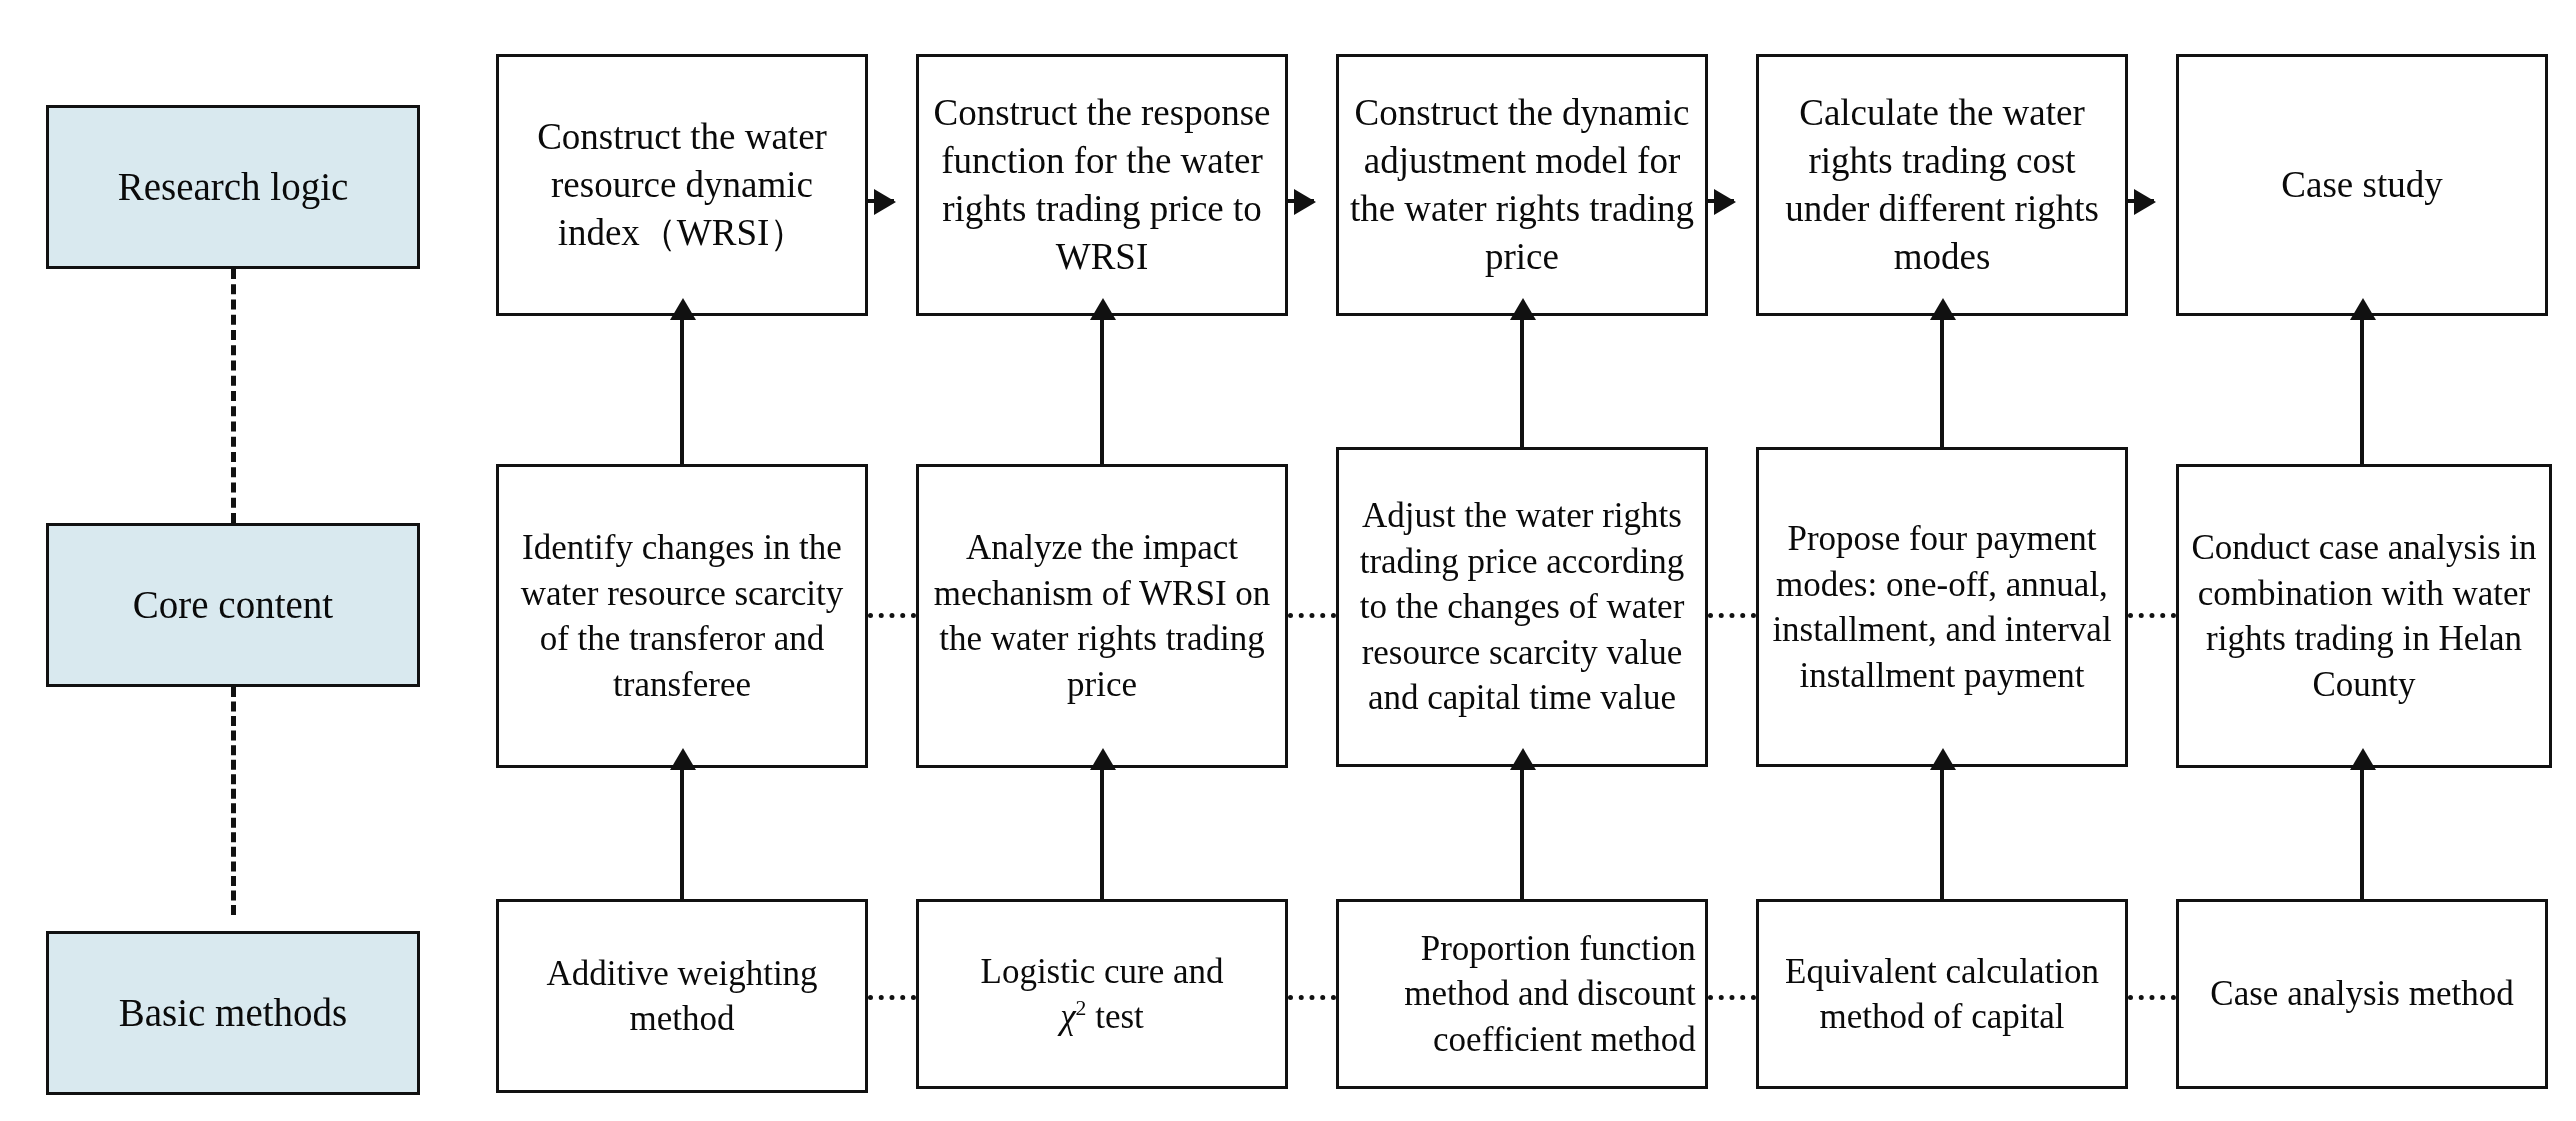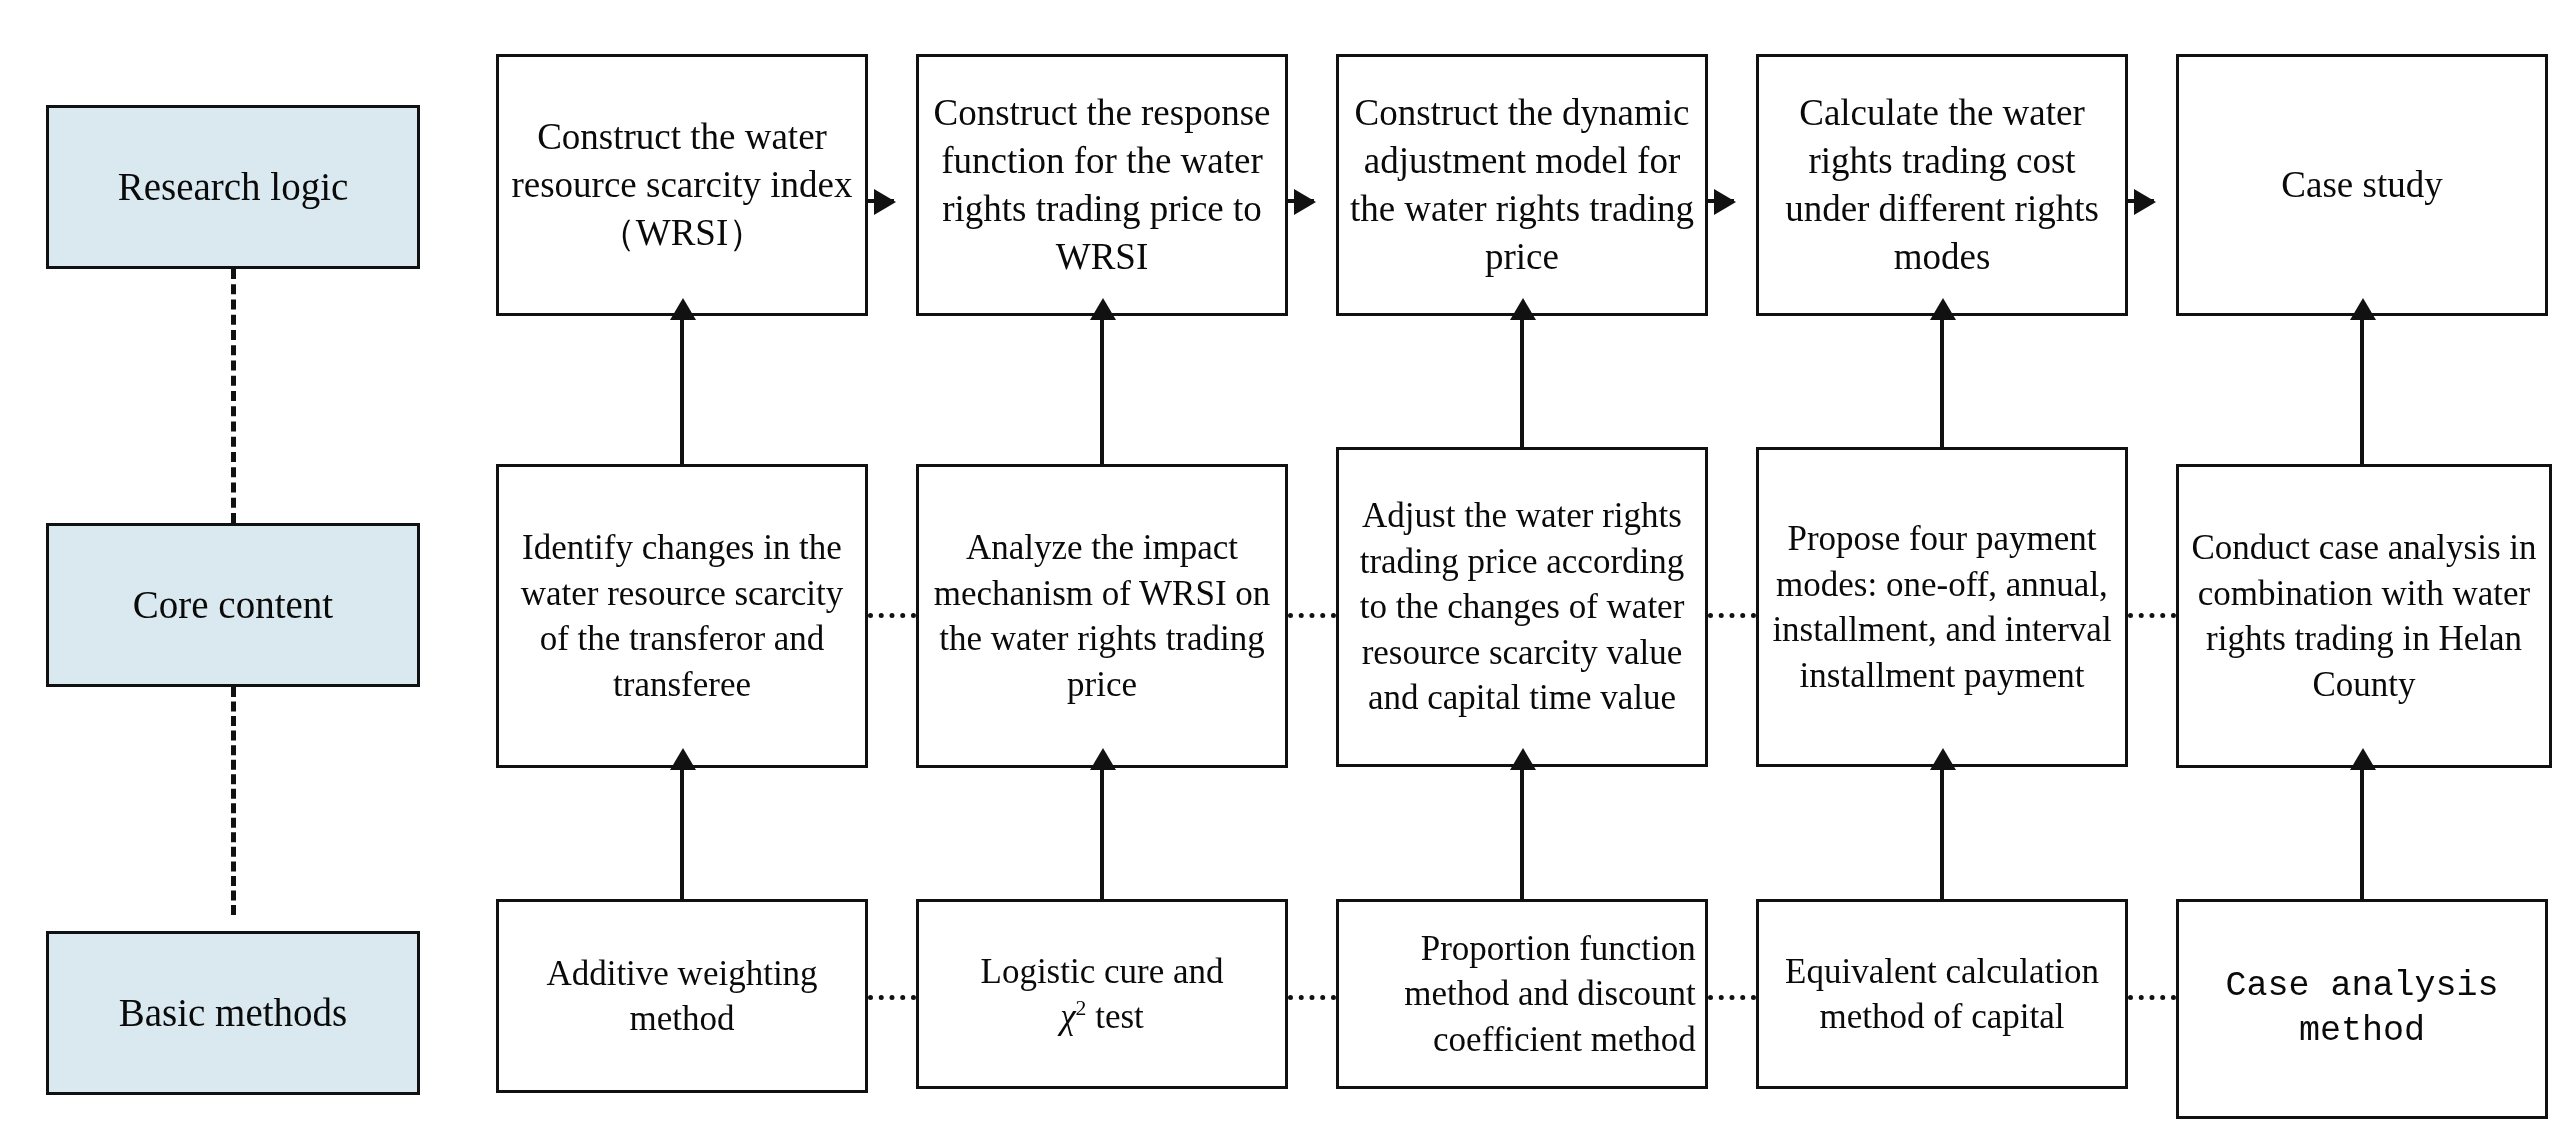--- a/index.html
+++ b/index.html
@@ -53,21 +53,21 @@
   </div>
 
   <div class="box cat" style="left:46px;top:915px;width:374px;height:164px;margin-top:16px;">
     <span class="txt">Basic methods</span>
   </div>
 
   <div class="vdash" style="left:231px;top:269px;height:254px;"></div>
   <div class="vdash" style="left:231px;top:687px;height:228px;"></div>
 
   <div class="box r1" style="left:496px;top:54px;width:372px;height:262px;">
-    <span class="txt">Construct the water resource scarcity index（WRSI）</span>
+    <span class="txt">Construct the water resource dynamic index（WRSI）</span>
   </div>
   <div class="box r1" style="left:916px;top:54px;width:372px;height:262px;">
     <span class="txt">Construct the response function for the  water rights trading price to WRSI</span>
   </div>
   <div class="box r1" style="left:1336px;top:54px;width:372px;height:262px;">
     <span class="txt">Construct the dynamic adjustment model for the water rights trading price</span>
   </div>
   <div class="box r1" style="left:1756px;top:54px;width:372px;height:262px;">
     <span class="txt">Calculate the water rights trading cost under different rights modes</span>
   </div>
@@ -111,21 +111,21 @@
       <span class="chi"><span>χ</span><sup>2</sup></span><span> test</span>
     </span>
   </div>
 
   <div class="box r3" style="left:1336px;top:899px;width:372px;height:190px;text-align:right;">
     <span class="txt">Proportion function method and discount coefficient method</span>
   </div>
   <div class="box r3" style="left:1756px;top:899px;width:372px;height:190px;">
     <span class="txt">Equivalent calculation method of capital</span>
   </div>
-  <div class="box r3" style="left:2176px;top:899px;width:372px;height:220px;font-family:Liberation Mono, monospace;">
+  <div class="box r3" style="left:2176px;top:899px;width:372px;height:190px;">
     <span class="txt">Case analysis method</span>
   </div>
 
   <div class="hdot" style="left:868px;top:995px;width:48px;"></div>
   <div class="hdot" style="left:1288px;top:995px;width:48px;"></div>
   <div class="hdot" style="left:1708px;top:995px;width:48px;"></div>
   <div class="hdot" style="left:2128px;top:995px;width:48px;"></div>
 
   <div class="varrow" style="left:680px;top:320px;height:144px;"></div>
   <div class="varrow" style="left:1100px;top:320px;height:144px;"></div>

